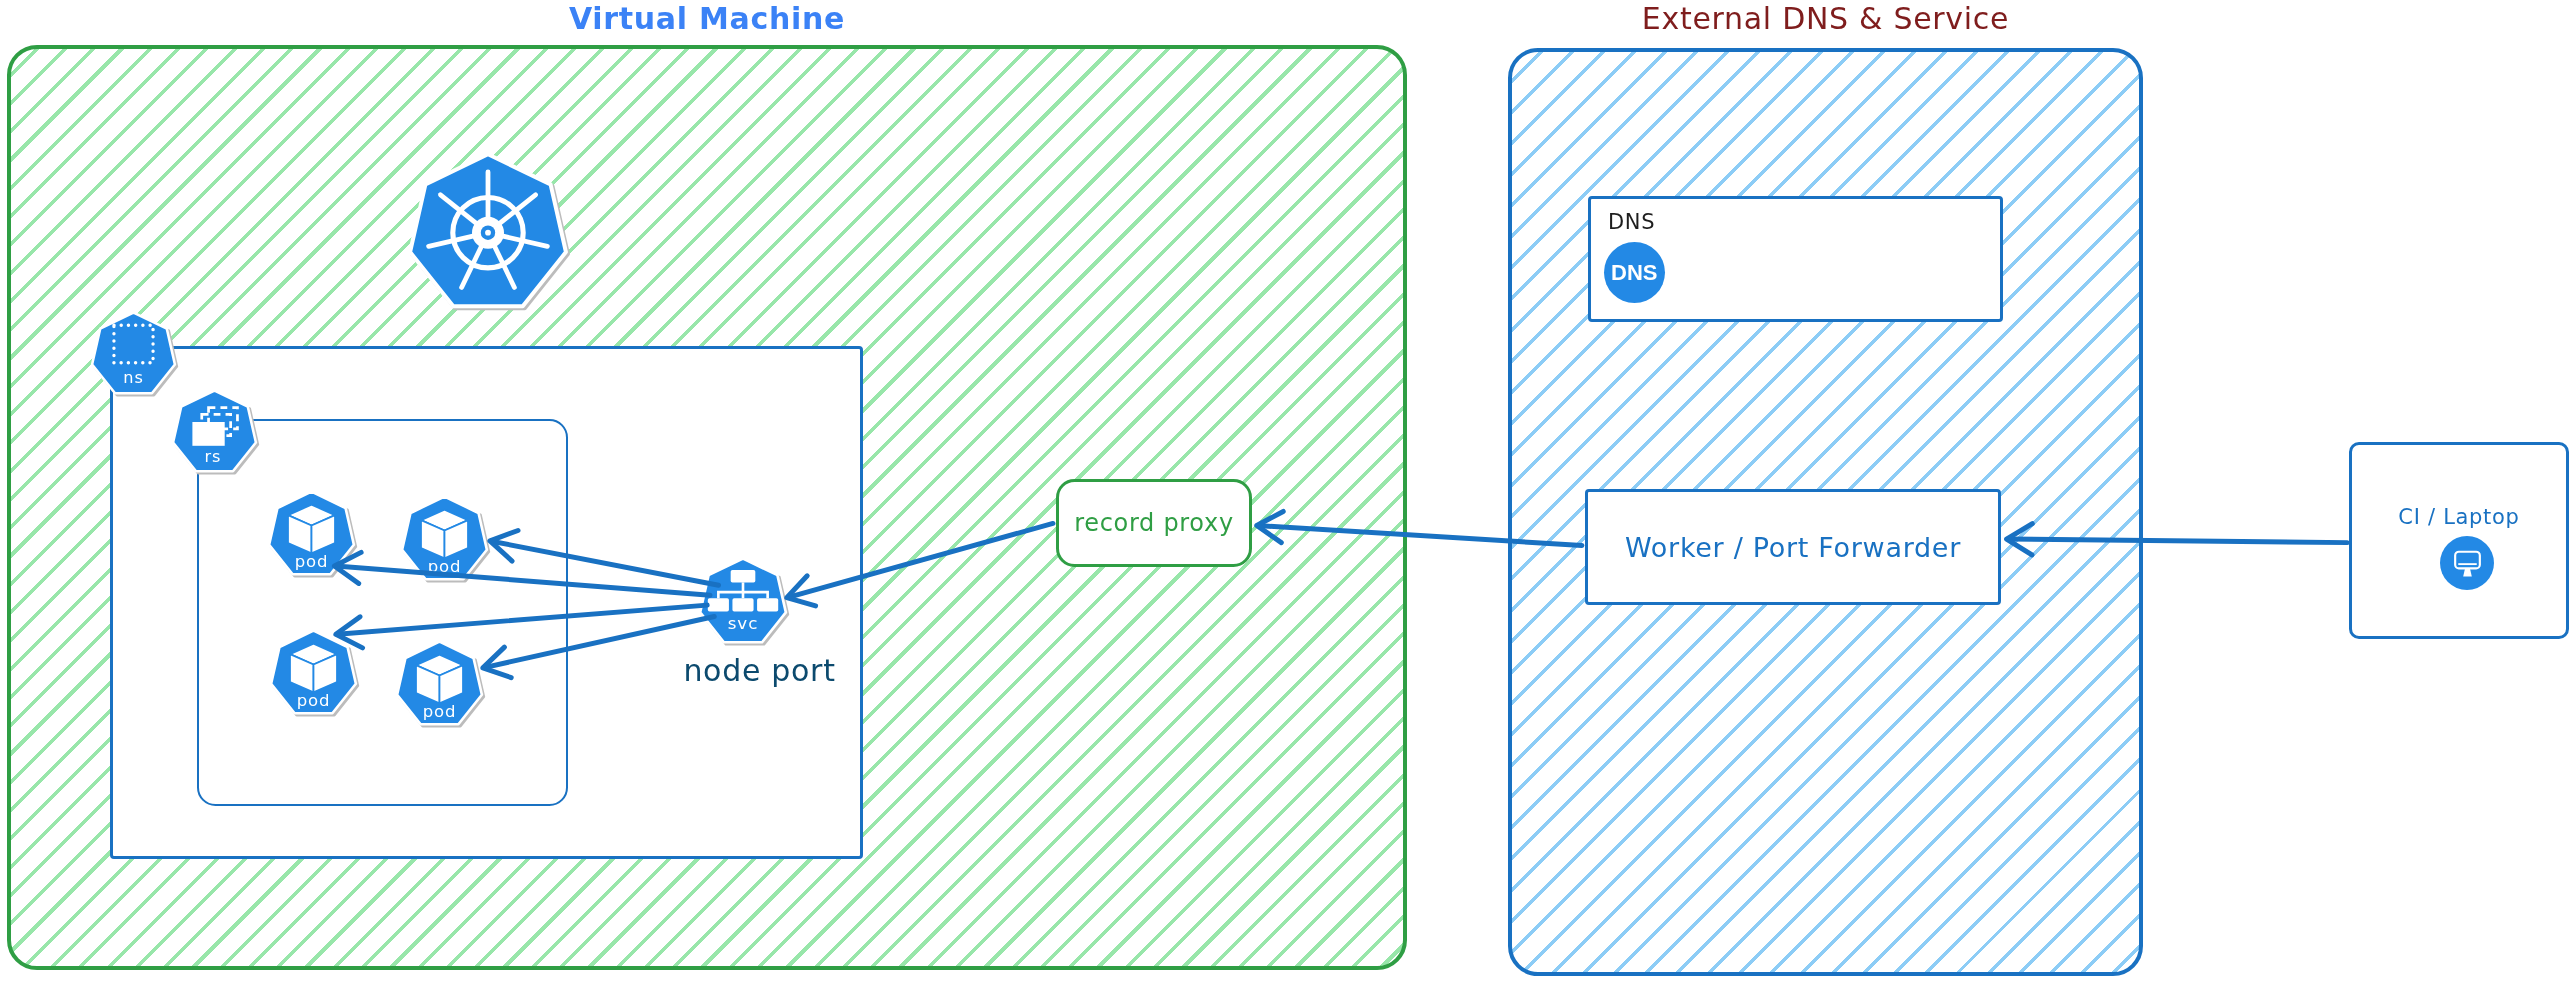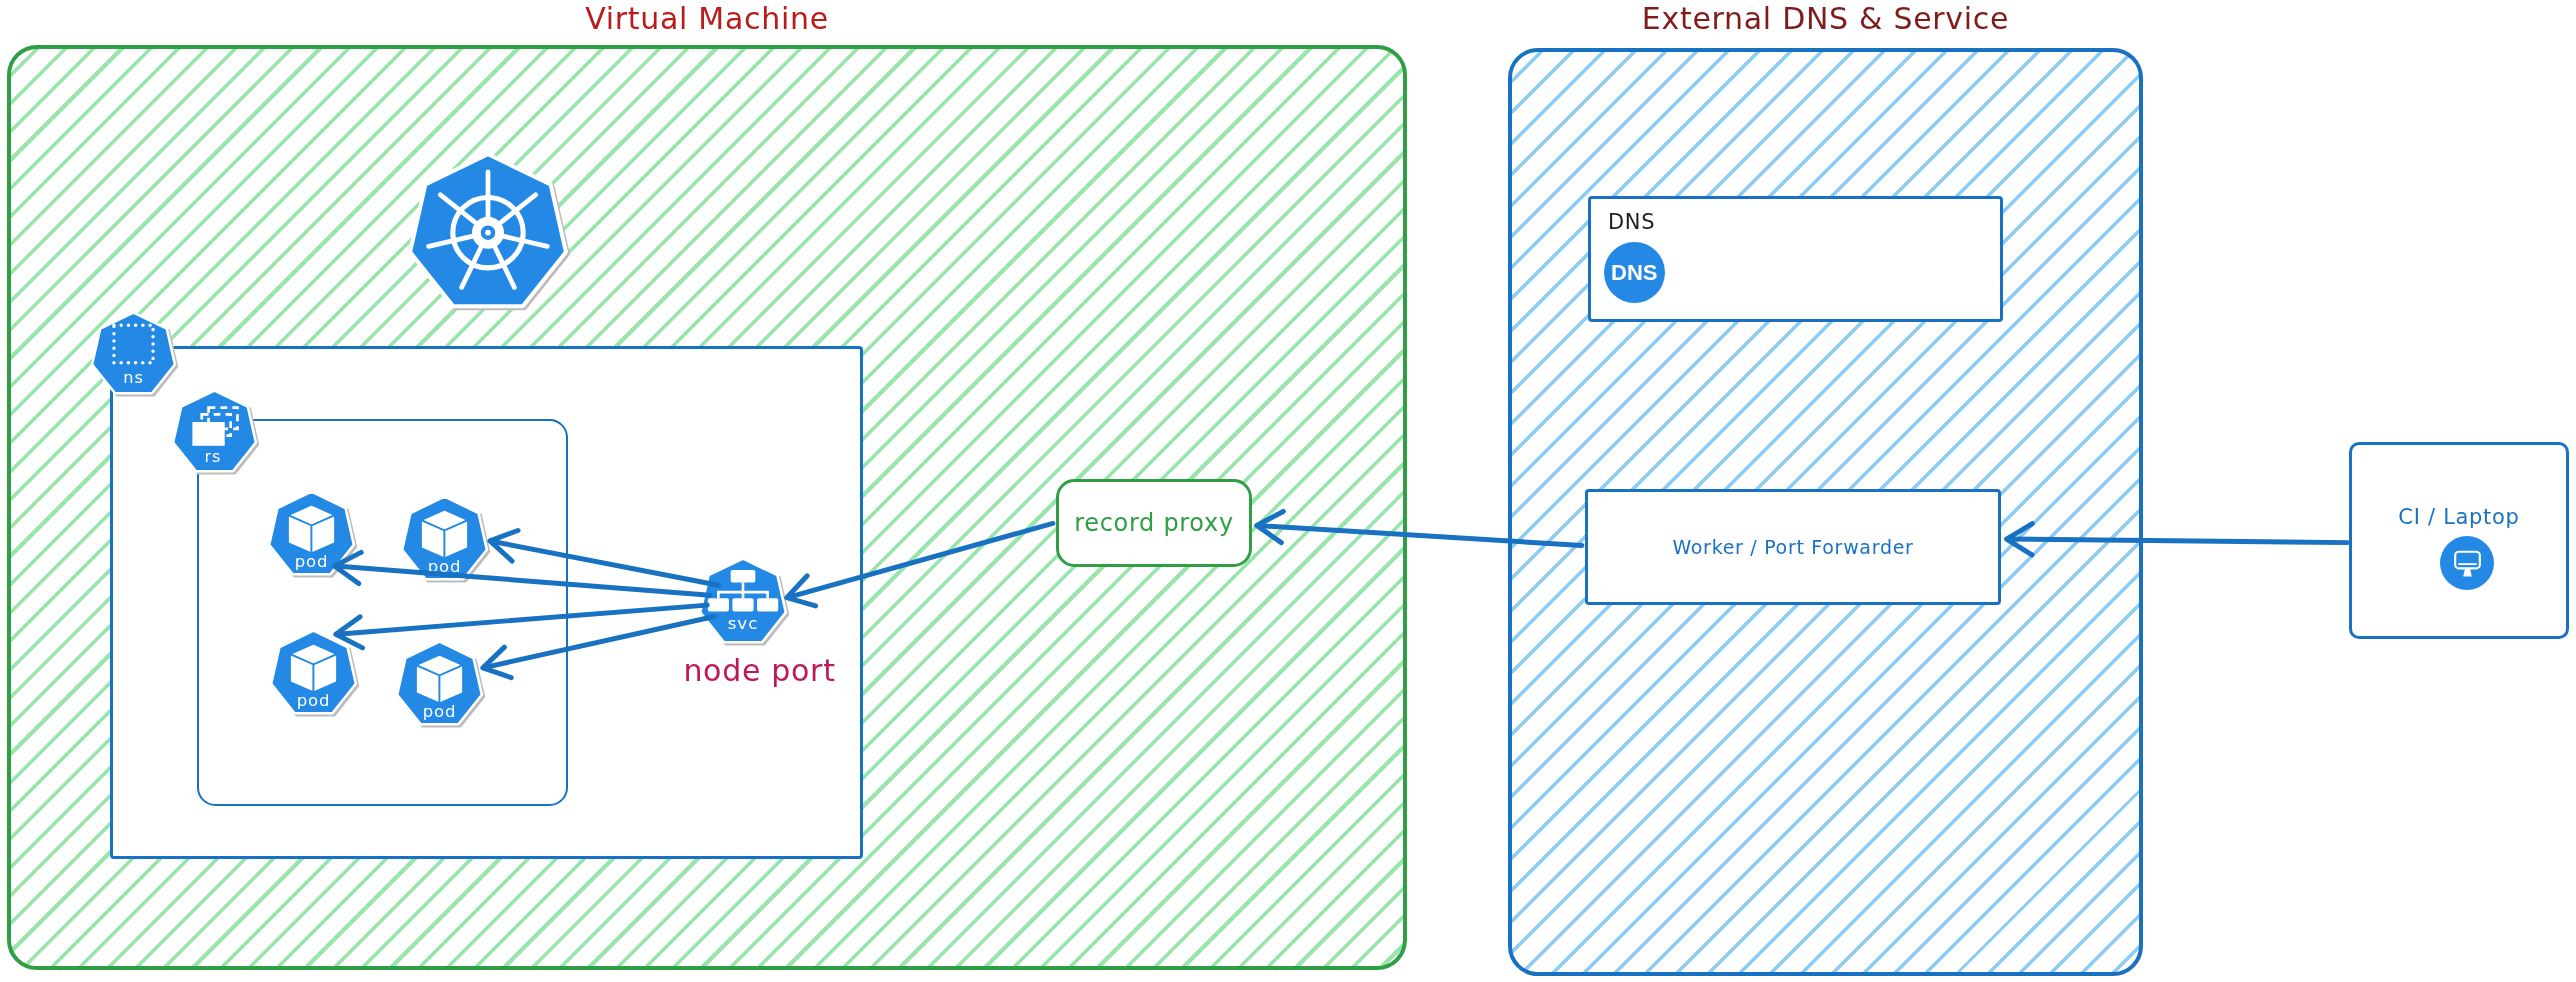--- a/index.html
+++ b/index.html
@@ -6,50 +6,50 @@
   body{width:2576px;height:983px;position:relative;overflow:hidden;
        font-family:"DejaVu Sans",sans-serif;}
   .abs{position:absolute;box-sizing:border-box;}
   
   .group-box{border-radius:30px;}
   .vm-box{left:7px;top:45px;width:1400px;height:925px;border:4.3px solid #2f9e44;
     background-image:repeating-linear-gradient(135deg,rgba(140,230,160,0) 0 16.3px,rgba(134,226,155,0.85) 16.3px 20px);}
   .ext-box{left:1508px;top:48px;width:635px;height:928px;border:4.3px solid #1971c2;
     background-image:repeating-linear-gradient(135deg,rgba(128,199,245,0) 0 18.5px,rgba(128,199,245,0.9) 18.5px 22px);}
   .group-title{font-size:30px;letter-spacing:0.7px;text-align:center;font-weight:500;}
-  .vm-title{left:7px;top:1.4px;width:1400px;color:#b91c1c;}
+  .vm-title{left:7px;top:1.4px;width:1400px;color:#3b82f6;font-weight:bold;}
   .ext-title{left:1508px;top:1.4px;width:635px;color:#7f1d1d;}
   
   .node-box{background:#ffffff;border:3.6px solid #1971c2;border-radius:4px;z-index:2;}
   .ns-box{left:110px;top:346px;width:753px;height:513px;}
   .rs-box{left:197px;top:419px;width:371px;height:387px;border-width:2.1px;border-radius:18.5px;z-index:3;}
   .rp-box{left:1056px;top:479px;width:196px;height:88px;border-color:#2f9e44;border-radius:18.5px;
           display:flex;align-items:center;justify-content:center;}
   .rp-label{color:#2f9e44;font-size:24px;letter-spacing:0.7px;}
   .dns-box{left:1588px;top:196px;width:415px;height:126px;}
   .worker-box{left:1585px;top:489px;width:416px;height:116px;
           display:flex;align-items:center;justify-content:center;}
-  .worker-label{color:#1971c2;font-size:19px;letter-spacing:0.7px;}
+  .worker-label{color:#1971c2;font-size:27px;letter-spacing:0.7px;}
   .ci-box{left:2349px;top:442px;width:220px;height:197px;border-radius:10px;}
   .ci-label{left:0;top:60px;width:100%;text-align:center;color:#1971c2;font-size:21px;letter-spacing:0.7px;}
   
   .dns-tag{left:17px;top:11.4px;color:#1e1e1e;font-size:21px;font-weight:500;letter-spacing:0.7px;}
   .dns-circle{left:12.8px;top:43px;width:61px;height:61px;border-radius:50%;background:#2389e5;
       display:flex;align-items:center;justify-content:center;color:#fff;
       font-family:"Liberation Sans",sans-serif;font-size:22px;font-weight:bold;}
   .cname-label{left:92px;top:0;right:11.4px;bottom:0;display:flex;align-items:center;justify-content:center;
       color:#1971c2;font-size:28px;letter-spacing:0.7px;}
   .ci-circle{left:88px;top:91px;width:54px;height:54px;border-radius:50%;background:#2389e5;
       display:flex;align-items:center;justify-content:center;}
   
   .hept{position:absolute;overflow:visible;z-index:4;filter:drop-shadow(2.8px 2.8px 0 #bcbcbc);}
   .hp{fill:#2389e5;stroke:#ffffff;stroke-width:3;stroke-linejoin:round;}
   .htext{fill:#ffffff;font-size:19px;text-anchor:middle;letter-spacing:1px;
          font-family:"DejaVu Sans",sans-serif;}
-  .nodeport-label{left:660px;top:653px;width:199px;text-align:center;color:#be185d;
+  .nodeport-label{left:660px;top:653px;width:199px;text-align:center;color:#0c4a6e;
          font-size:30px;letter-spacing:0.7px;z-index:4;}
   #arrows{position:absolute;left:0;top:0;z-index:6;pointer-events:none;}
 </style>
 </head>
 <body>
 
 <div class="abs group-title vm-title">Virtual Machine</div>
 <div class="abs group-box vm-box"></div>
 
 <div class="abs group-title ext-title">External DNS &amp; Service</div>

